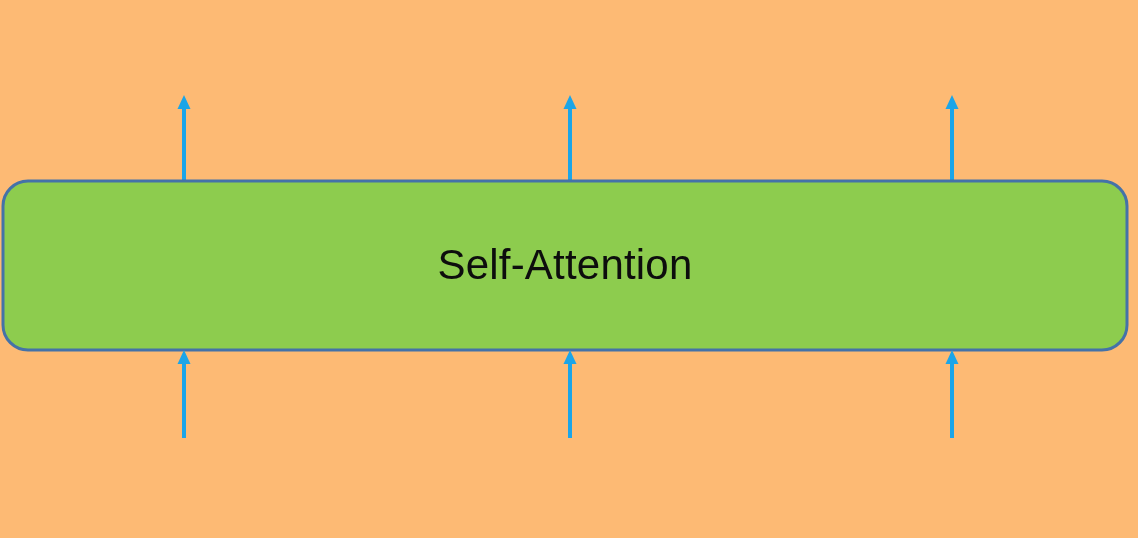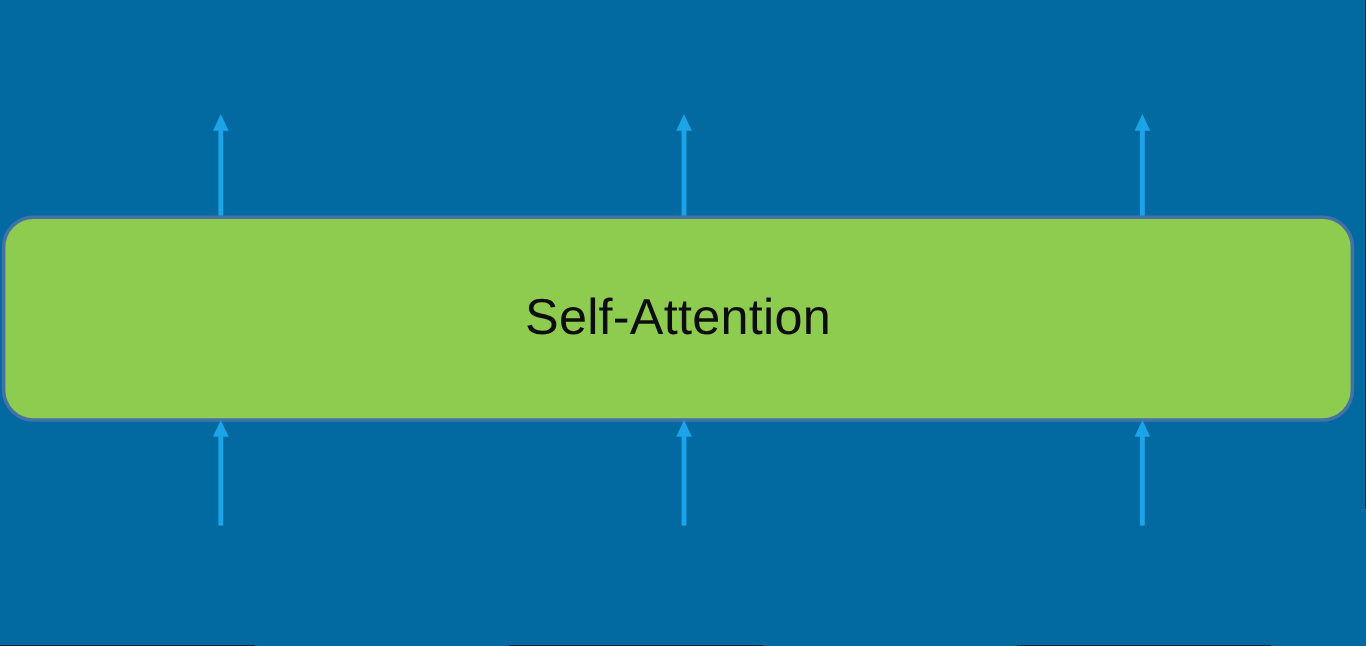--- a/index.html
+++ b/index.html
@@ -30,21 +30,21 @@
     font-family: "Liberation Sans", sans-serif;
     font-size: 42px;
     font-weight: 400;
     fill: #0d0d0d;
     letter-spacing: 0.2px;
   }
 </style>
 </head>
 <body>
 
-<div id="canvas" style="background: #0369a1;">
+<div id="canvas" style="background: #fdba74;">
   <svg id="diagram-svg" viewBox="0 0 1138 538" xmlns="http://www.w3.org/2000/svg">
 
     <g id="output-arrows-group">
         <g>
           <rect x="182" y="108" width="4" height="75" fill="#1BA5E8"></rect>
           <polygon points="184,95 177.5,109 190.5,109" fill="#1BA5E8"></polygon>
         </g>
         <g>
           <rect x="568" y="108" width="4" height="75" fill="#1BA5E8"></rect>
           <polygon points="570,95 563.5,109 576.5,109" fill="#1BA5E8"></polygon>

